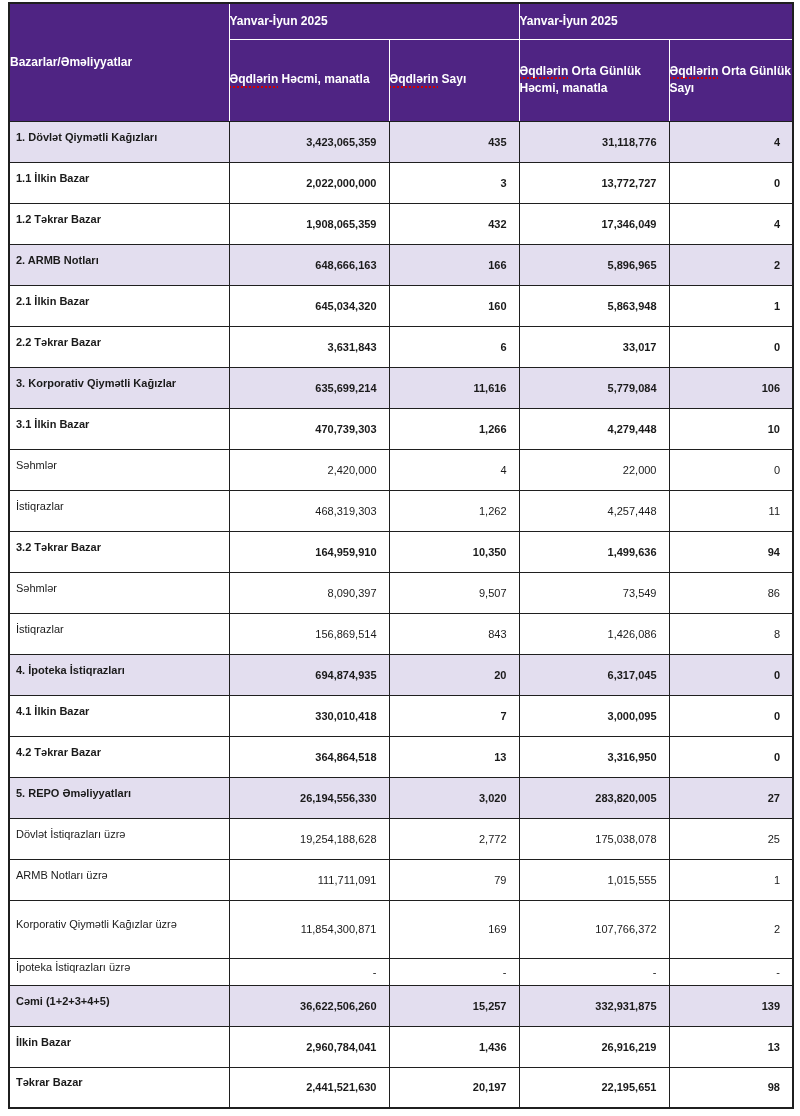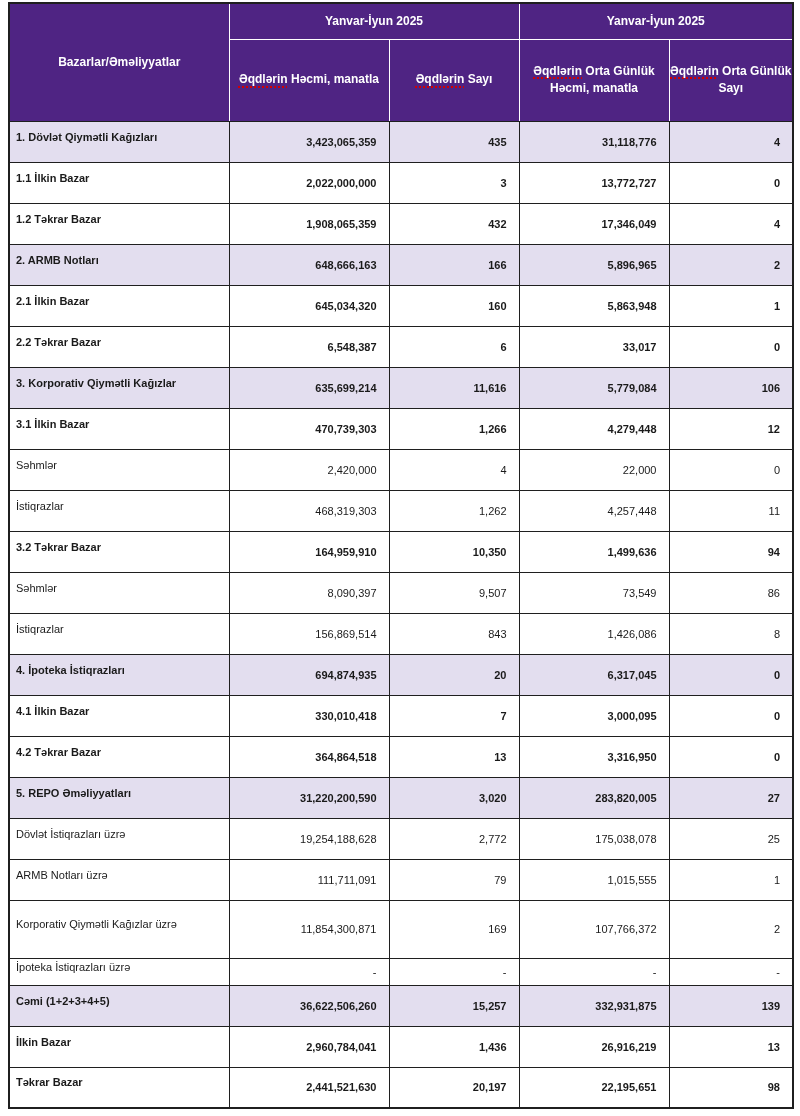--- a/index.html
+++ b/index.html
@@ -25,21 +25,21 @@
   }
   td, th { box-sizing: border-box; overflow: hidden; }
 
   
   thead th {
     background: var(--header-bg, #4F2483);
     color: var(--header-text, #ffffff);
     border: 1px solid #ffffff;
     font-weight: 700;
     font-size: 12px;
-    text-align: center;
+    text-align: left;
     vertical-align: middle;
     padding: 4px 0;
     line-height: 1.45;
   }
   thead tr.group-row th { height: 36px; }
   thead tr.subheader th { height: 82px; border-bottom-color: var(--border, #1f1f1f); }
   th.corner { border-bottom-color: var(--border, #1f1f1f); }
   .spell-word {
     text-decoration-line: underline;
     text-decoration-style: dotted;
@@ -130,38 +130,38 @@
         </tr>
         <tr class="row-subbold">
           <td class="label-cell">2.1 İlkin Bazar</td>
           <td class="num-cell">645,034,320</td>
           <td class="num-cell">160</td>
           <td class="num-cell">5,863,948</td>
           <td class="num-cell">1</td>
         </tr>
         <tr class="row-subbold">
           <td class="label-cell">2.2 Təkrar Bazar</td>
-          <td class="num-cell">6,548,387</td>
+          <td class="num-cell">3,631,843</td>
           <td class="num-cell">6</td>
           <td class="num-cell">33,017</td>
           <td class="num-cell">0</td>
         </tr>
         <tr class="row-section">
           <td class="label-cell">3. Korporativ Qiymətli Kağızlar</td>
           <td class="num-cell">635,699,214</td>
           <td class="num-cell">11,616</td>
           <td class="num-cell">5,779,084</td>
           <td class="num-cell">106</td>
         </tr>
         <tr class="row-subbold">
           <td class="label-cell">3.1 İlkin Bazar</td>
           <td class="num-cell">470,739,303</td>
           <td class="num-cell">1,266</td>
           <td class="num-cell">4,279,448</td>
-          <td class="num-cell">12</td>
+          <td class="num-cell">10</td>
         </tr>
         <tr class="row-plain">
           <td class="label-cell">Səhmlər</td>
           <td class="num-cell">2,420,000</td>
           <td class="num-cell">4</td>
           <td class="num-cell">22,000</td>
           <td class="num-cell">0</td>
         </tr>
         <tr class="row-plain">
           <td class="label-cell">İstiqrazlar</td>
@@ -207,21 +207,21 @@
         </tr>
         <tr class="row-subbold">
           <td class="label-cell">4.2 Təkrar Bazar</td>
           <td class="num-cell">364,864,518</td>
           <td class="num-cell">13</td>
           <td class="num-cell">3,316,950</td>
           <td class="num-cell">0</td>
         </tr>
         <tr class="row-section">
           <td class="label-cell">5. REPO Əməliyyatları</td>
-          <td class="num-cell">31,220,200,590</td>
+          <td class="num-cell">26,194,556,330</td>
           <td class="num-cell">3,020</td>
           <td class="num-cell">283,820,005</td>
           <td class="num-cell">27</td>
         </tr>
         <tr class="row-plain">
           <td class="label-cell">Dövlət İstiqrazları üzrə</td>
           <td class="num-cell">19,254,188,628</td>
           <td class="num-cell">2,772</td>
           <td class="num-cell">175,038,078</td>
           <td class="num-cell">25</td>

